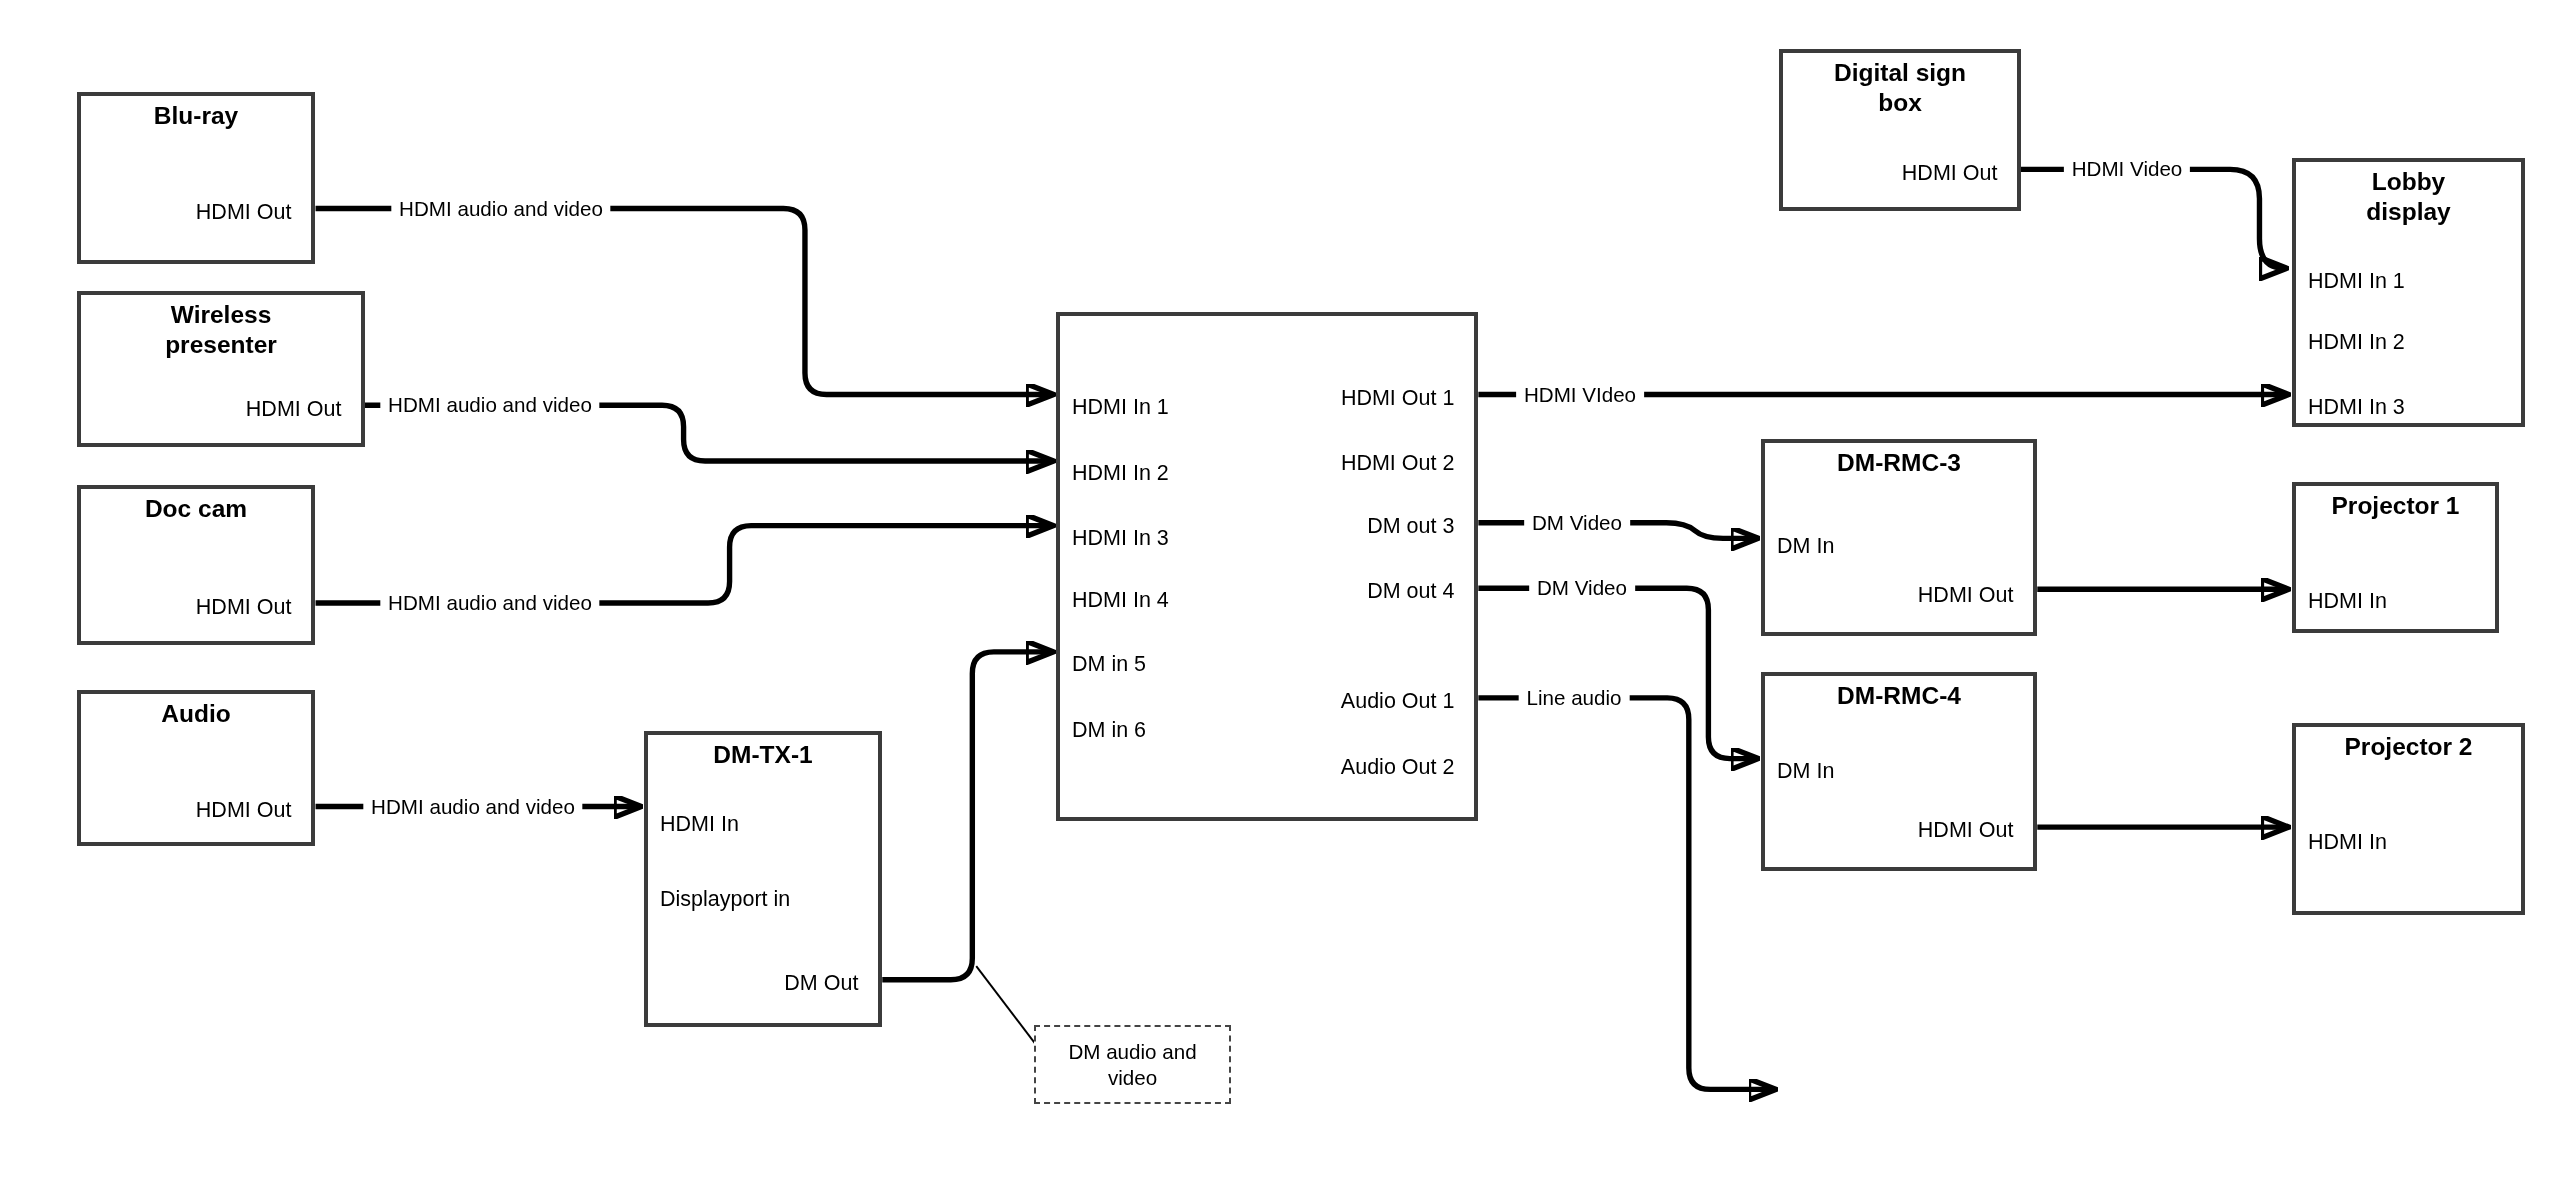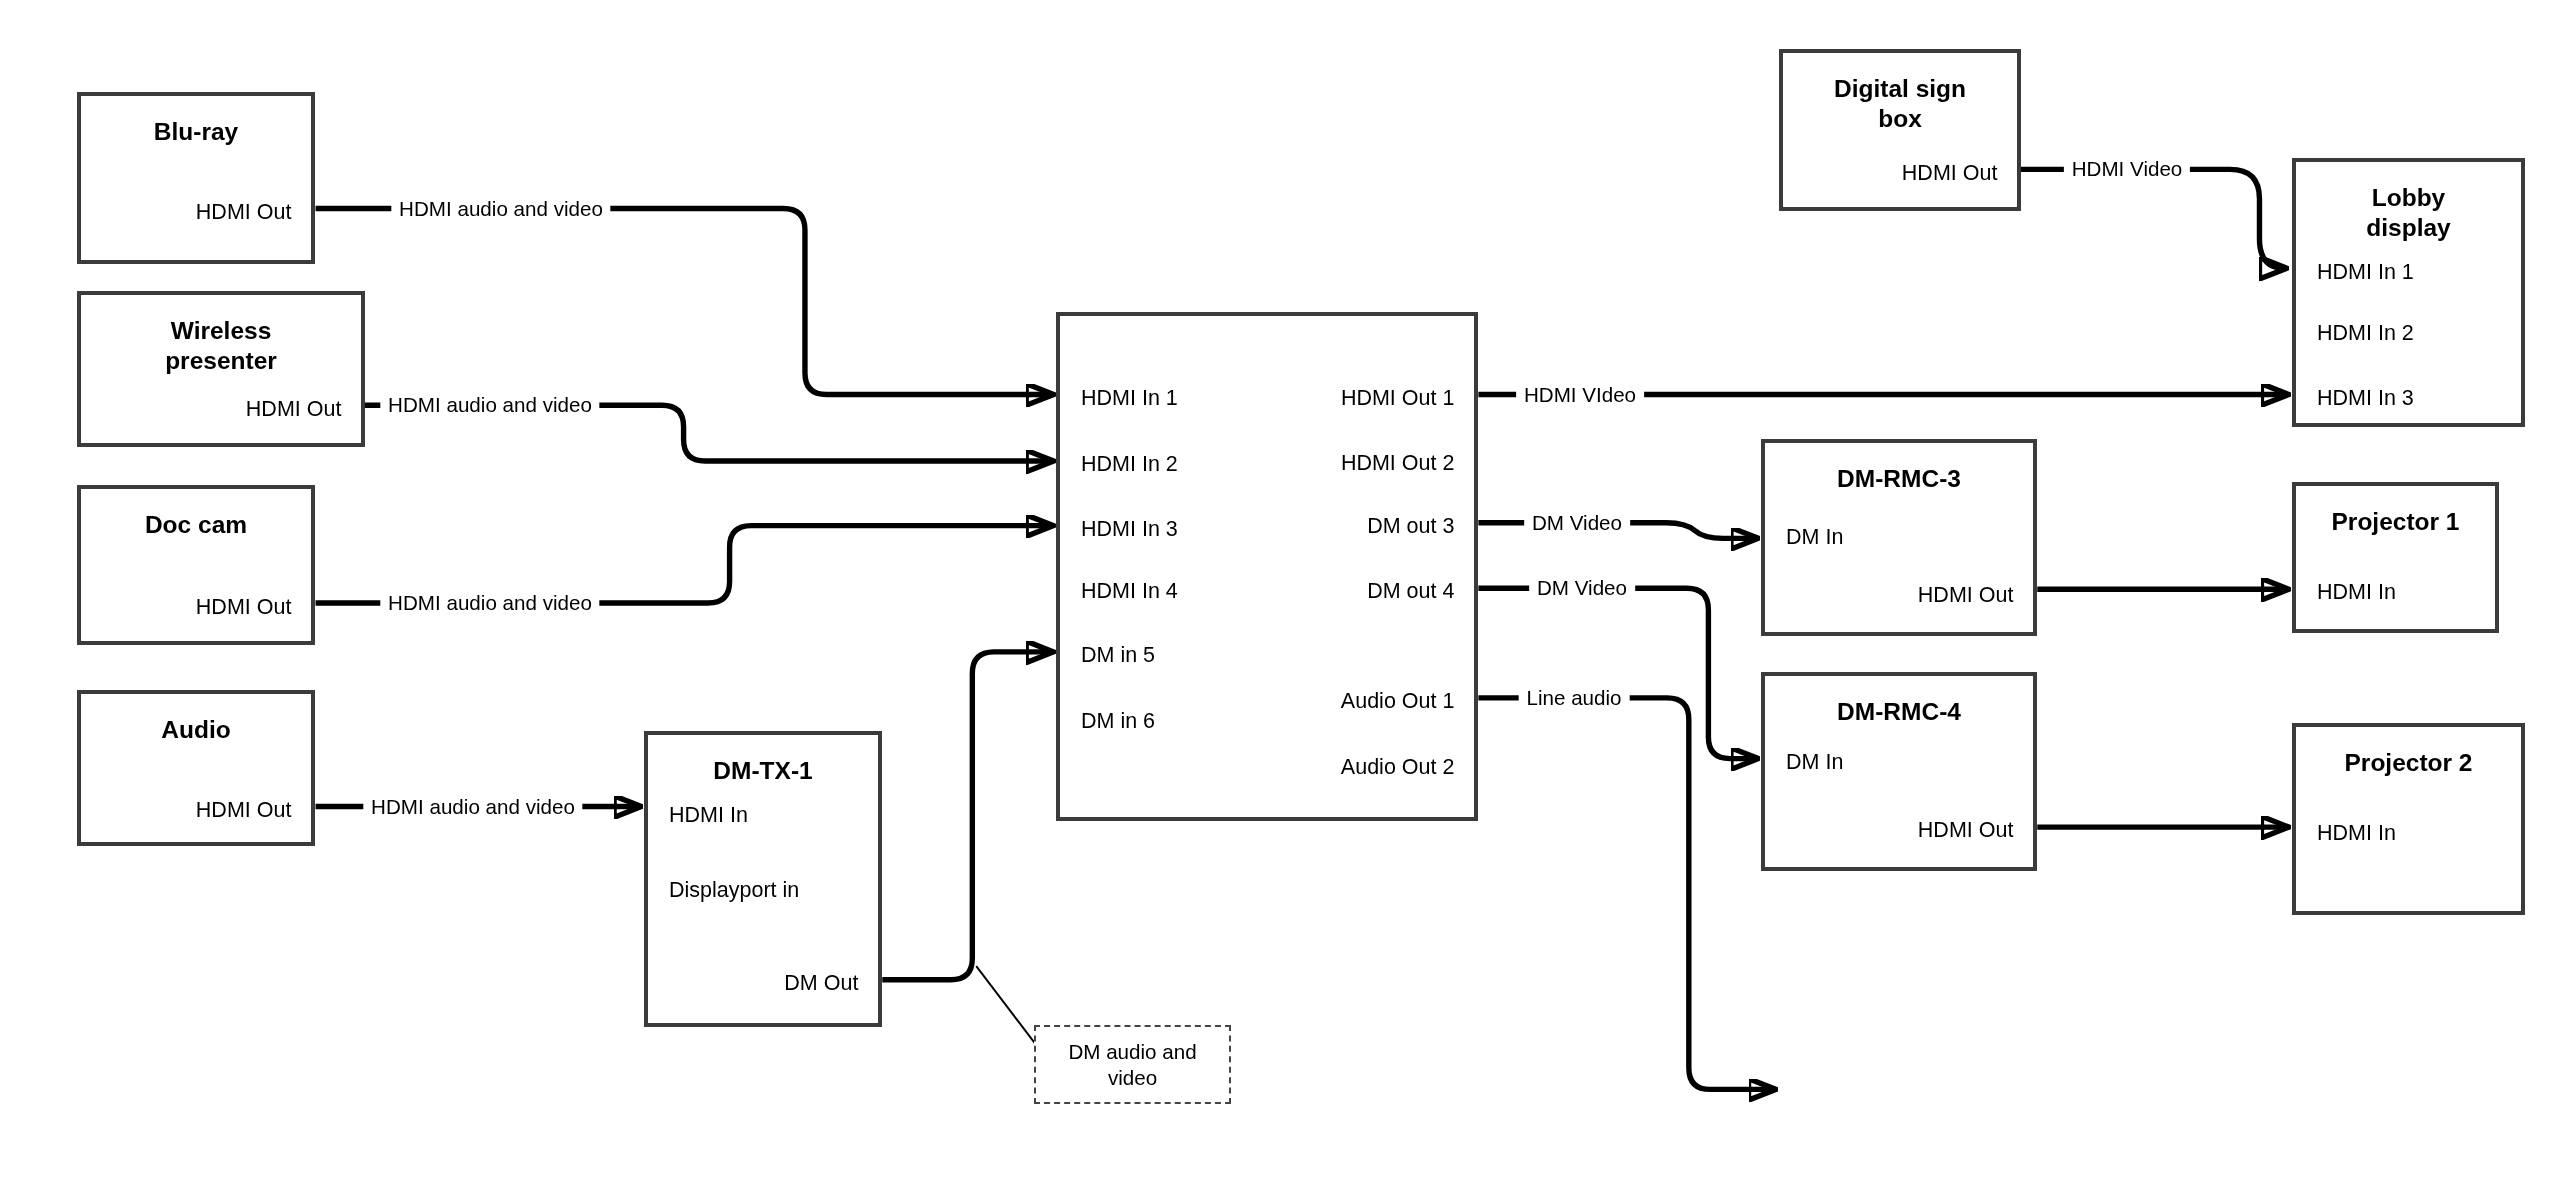--- a/index.html
+++ b/index.html
@@ -32,37 +32,37 @@
     stroke-width: 2;
   }
   .node {
     position: absolute;
     background: #ffffff;
     border: 4.9px solid #3b3b3b;
     box-sizing: border-box;
     z-index: 2;
   }
   .node .title {
-    padding-top: 21px;
+    padding-top: 5px;
     text-align: center;
     font-size: 24.5px;
     font-weight: bold;
     line-height: 30px;
     white-space: nowrap;
   }
   .node .title.t2 {
     padding-top: 0;
   }
   .port {
     position: absolute;
     font-size: 21.5px;
     line-height: 29px;
     white-space: nowrap;
   }
-  .port.pleft  { left: 21px;  text-align: left; }
+  .port.pleft  { left: 12px;  text-align: left; margin-top: 9px; }
   .port.pright { right: 19.6px; text-align: left; }
   .elabel {
     position: absolute;
     transform: translate(-50%, -50%);
     background: #ffffff;
     padding: 2px 7.8px;
     font-size: 20.6px;
     white-space: nowrap;
     z-index: 3;
   }

